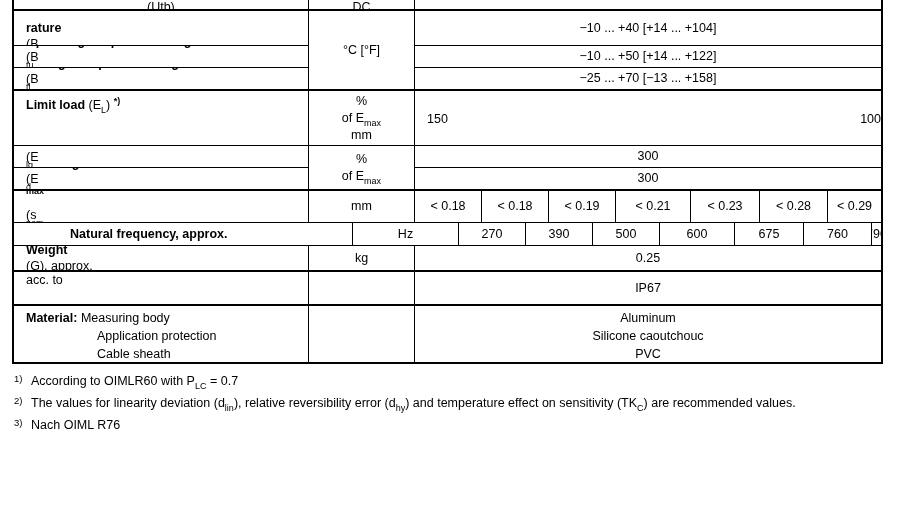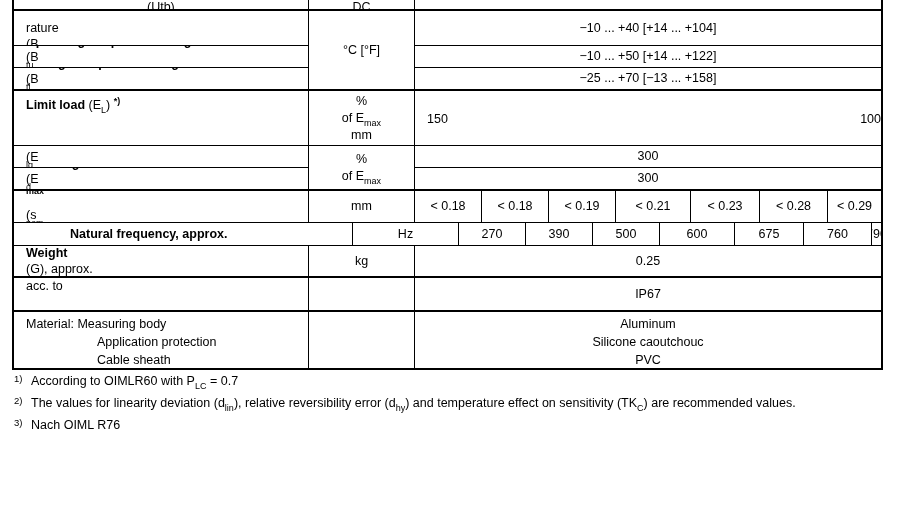--- a/index.html
+++ b/index.html
@@ -37,21 +37,21 @@
   .g-partial{height:9px;overflow:hidden;}
   .partial-text{display:inline-block;line-height:14px;margin-top:-7px;}
   .p-left .partial-text{margin-left:133px;}
   .p-unit{text-align:center;}
   
   .g-temp{grid-template-rows:34px 22px 22px;}
   .g-limit{height:56px;}
   .g-lat{grid-template-rows:21px 22px;}
   .g-disp{height:33px;}
   .g-nat{height:23px;padding-left:44px;}
-  .g-weight{height:31px;}
+  .g-weight{height:25px;}
   .g-prot{height:34px;}
   .g-mat{height:58px;}
   .mat-left{padding:3px 0 0 12px;line-height:18px;white-space:nowrap;}
   .mat-indent{margin-left:71px;}
   .mat-vals{display:flex;flex-direction:column;align-items:center;padding-top:3px;line-height:18px;}
   
   .footnotes{position:absolute;left:14px;top:373px;width:856px;}
   .fn{position:relative;padding-left:17px;line-height:16px;margin-bottom:6px;}
   .fn-marker{position:absolute;left:0;top:-2px;font-size:9.5px;}
 </style>
@@ -62,21 +62,21 @@
 
   <div class="grp g-partial cols3">
     <div class="c first p-left"><span class="partial-text">(Utb)</span></div>
     <div class="c p-unit"><span class="partial-text">DC</span></div>
     <div class="c"></div>
   </div>
 
   <div class="grp g-temp cols3 bt2">
     <div class="c first label" style="grid-row:1;grid-column:1;">
         <br>
-        <span style="font-weight: normal;">rature </span>
+        <span style="font-weight: bold;">rature </span>
         <span>(B</span>
         <sub>T</sub>
       </div>
     <div class="c first label ct" style="grid-row:2;grid-column:1;">
         <span style="font-weight: bold;">Operating temperature range </span>
         <span>(B</span>
         <sub>tu</sub>
         <span>)</span>
       </div>
     <div class="c first label ct" style="grid-row:3;grid-column:1;">
@@ -171,21 +171,21 @@
     <div class="c first label">
         <span>acc. to</span>
         <br>
       </div>
     <div class="c center"></div>
     <div class="c center">IP67</div>
   </div>
 
   <div class="grp g-mat cols3 bt2">
     <div class="c first mat-left">
-      <div><span style="font-weight: normal;">Material:</span><span> Measuring body</span></div>
+      <div><span style="font-weight: bold;">Material:</span><span> Measuring body</span></div>
       <div class="mat-indent">Application protection</div>
       <div class="mat-indent">Cable sheath</div>
     </div>
     <div class="c"></div>
     <div class="c mat-vals">
       <div>Aluminum</div>
       <div>Silicone caoutchouc</div>
       <div>PVC</div>
     </div>
   </div>

